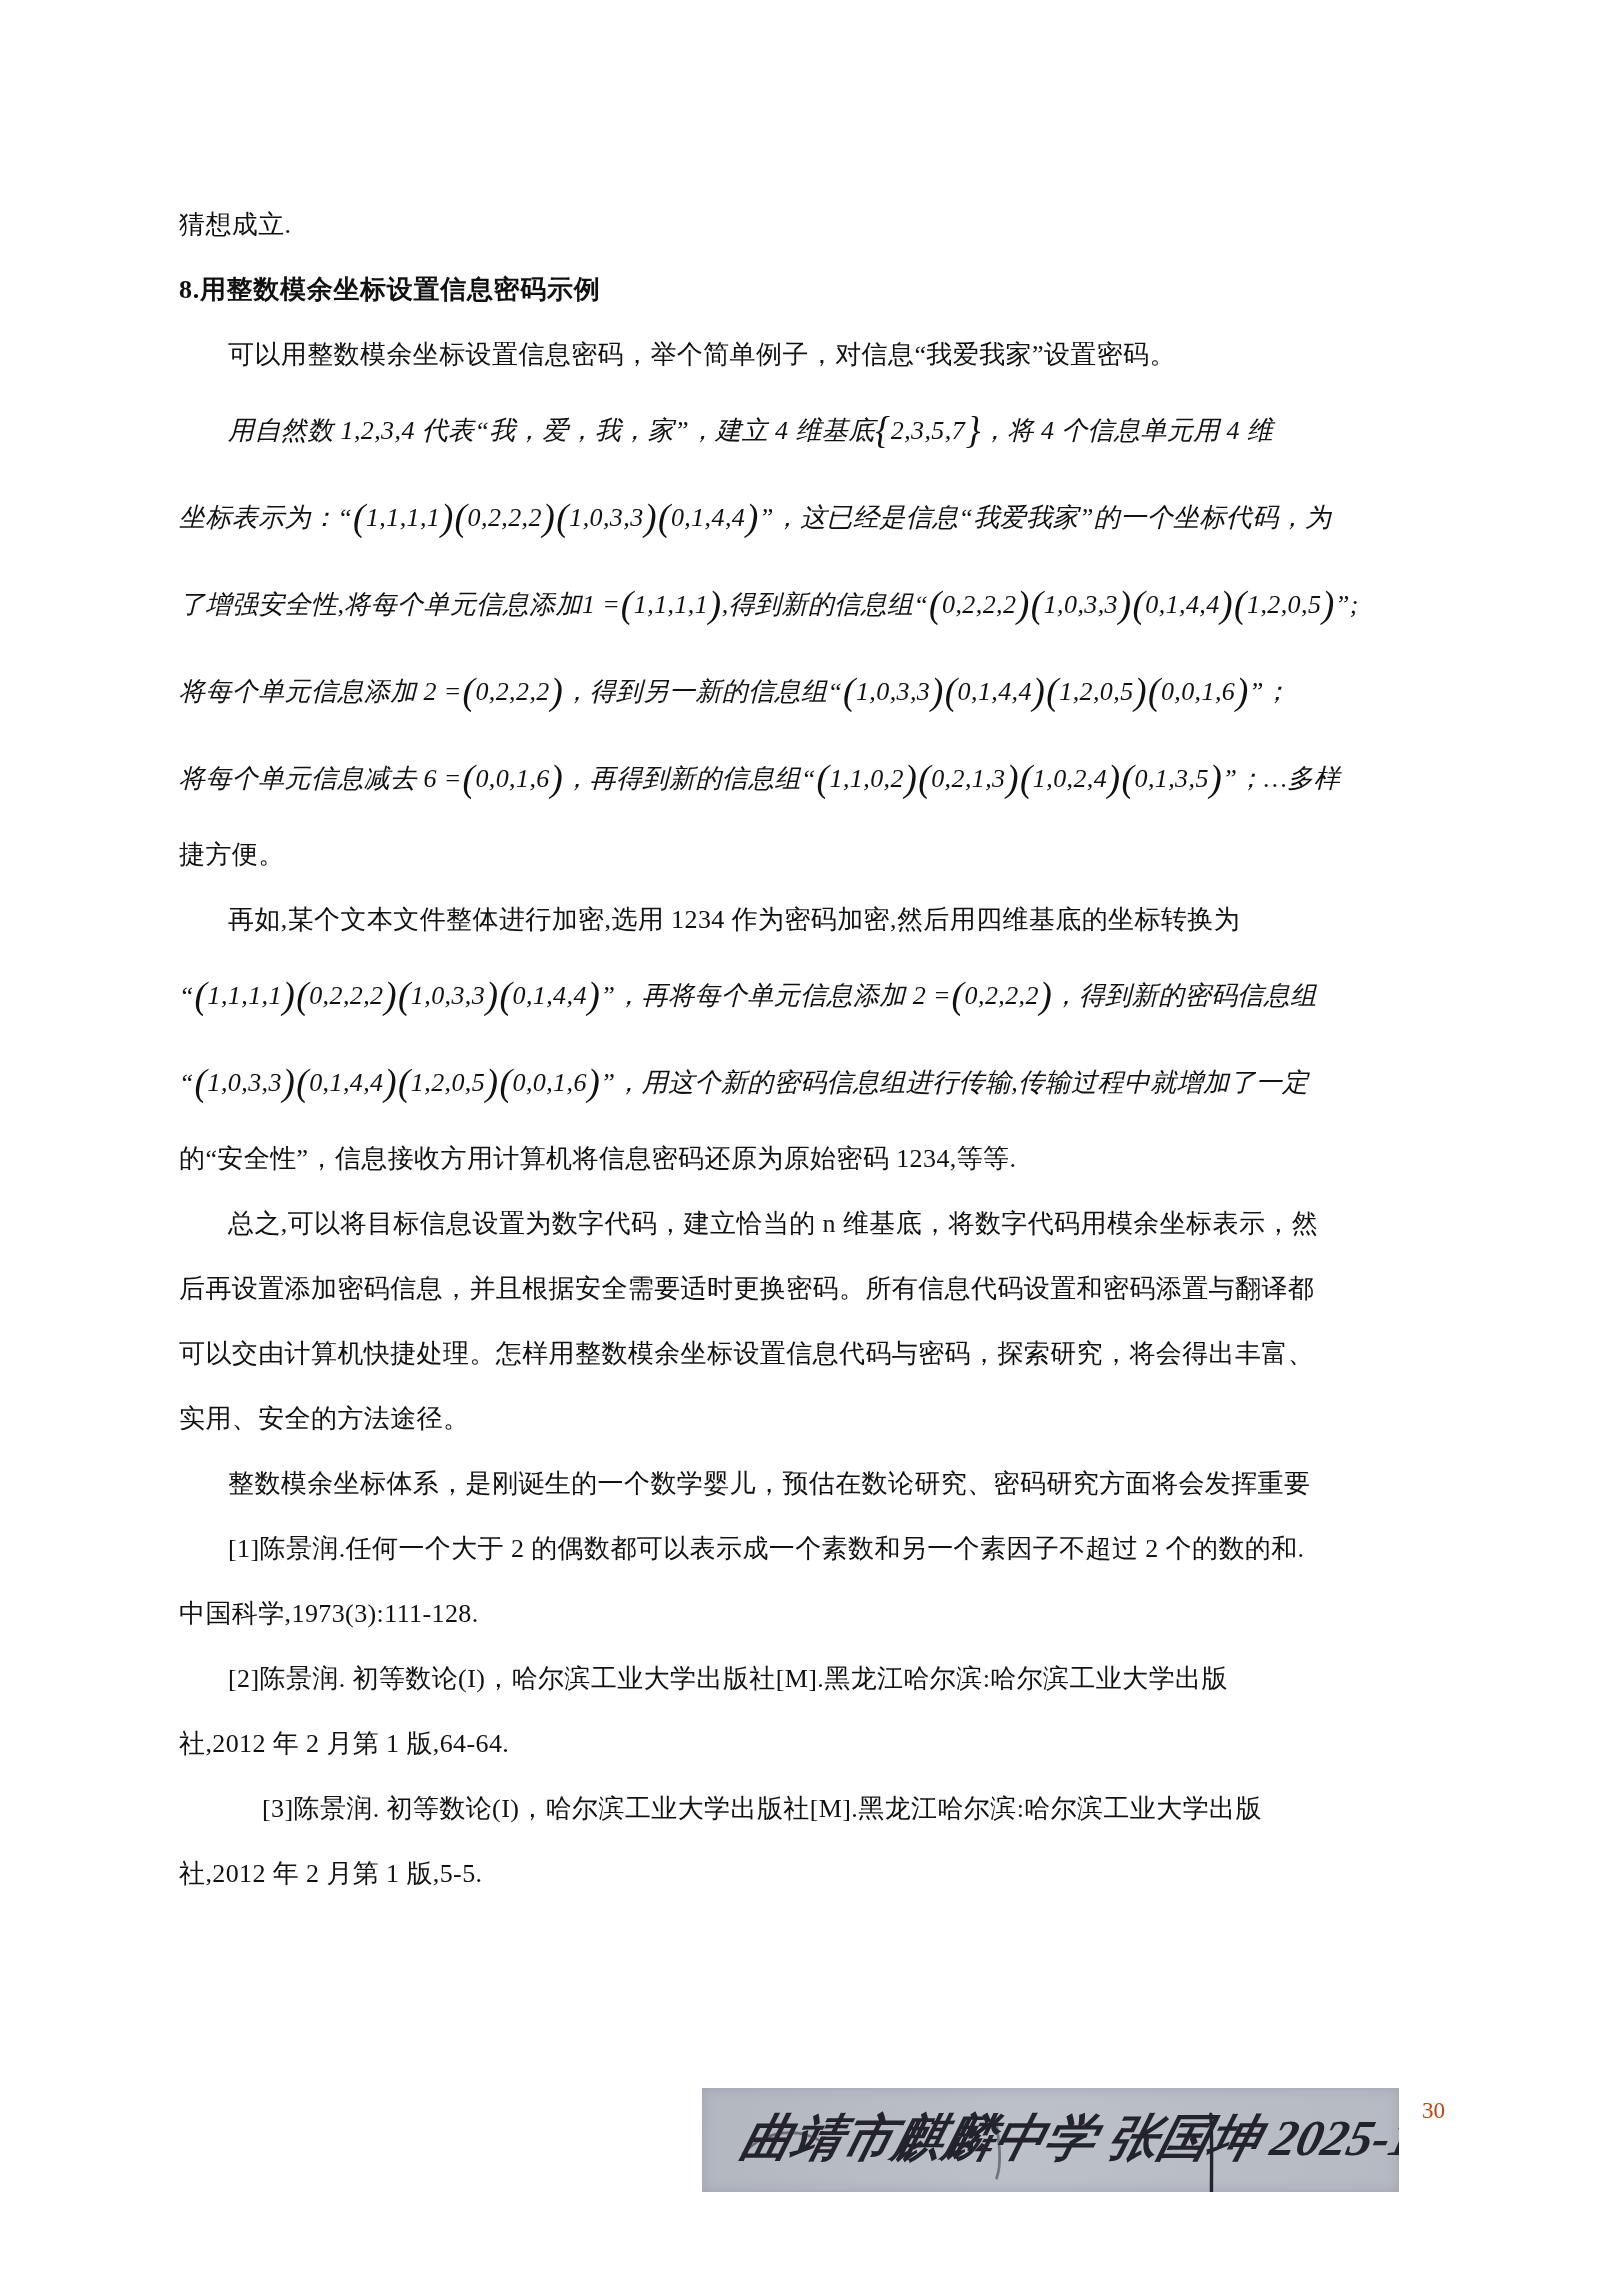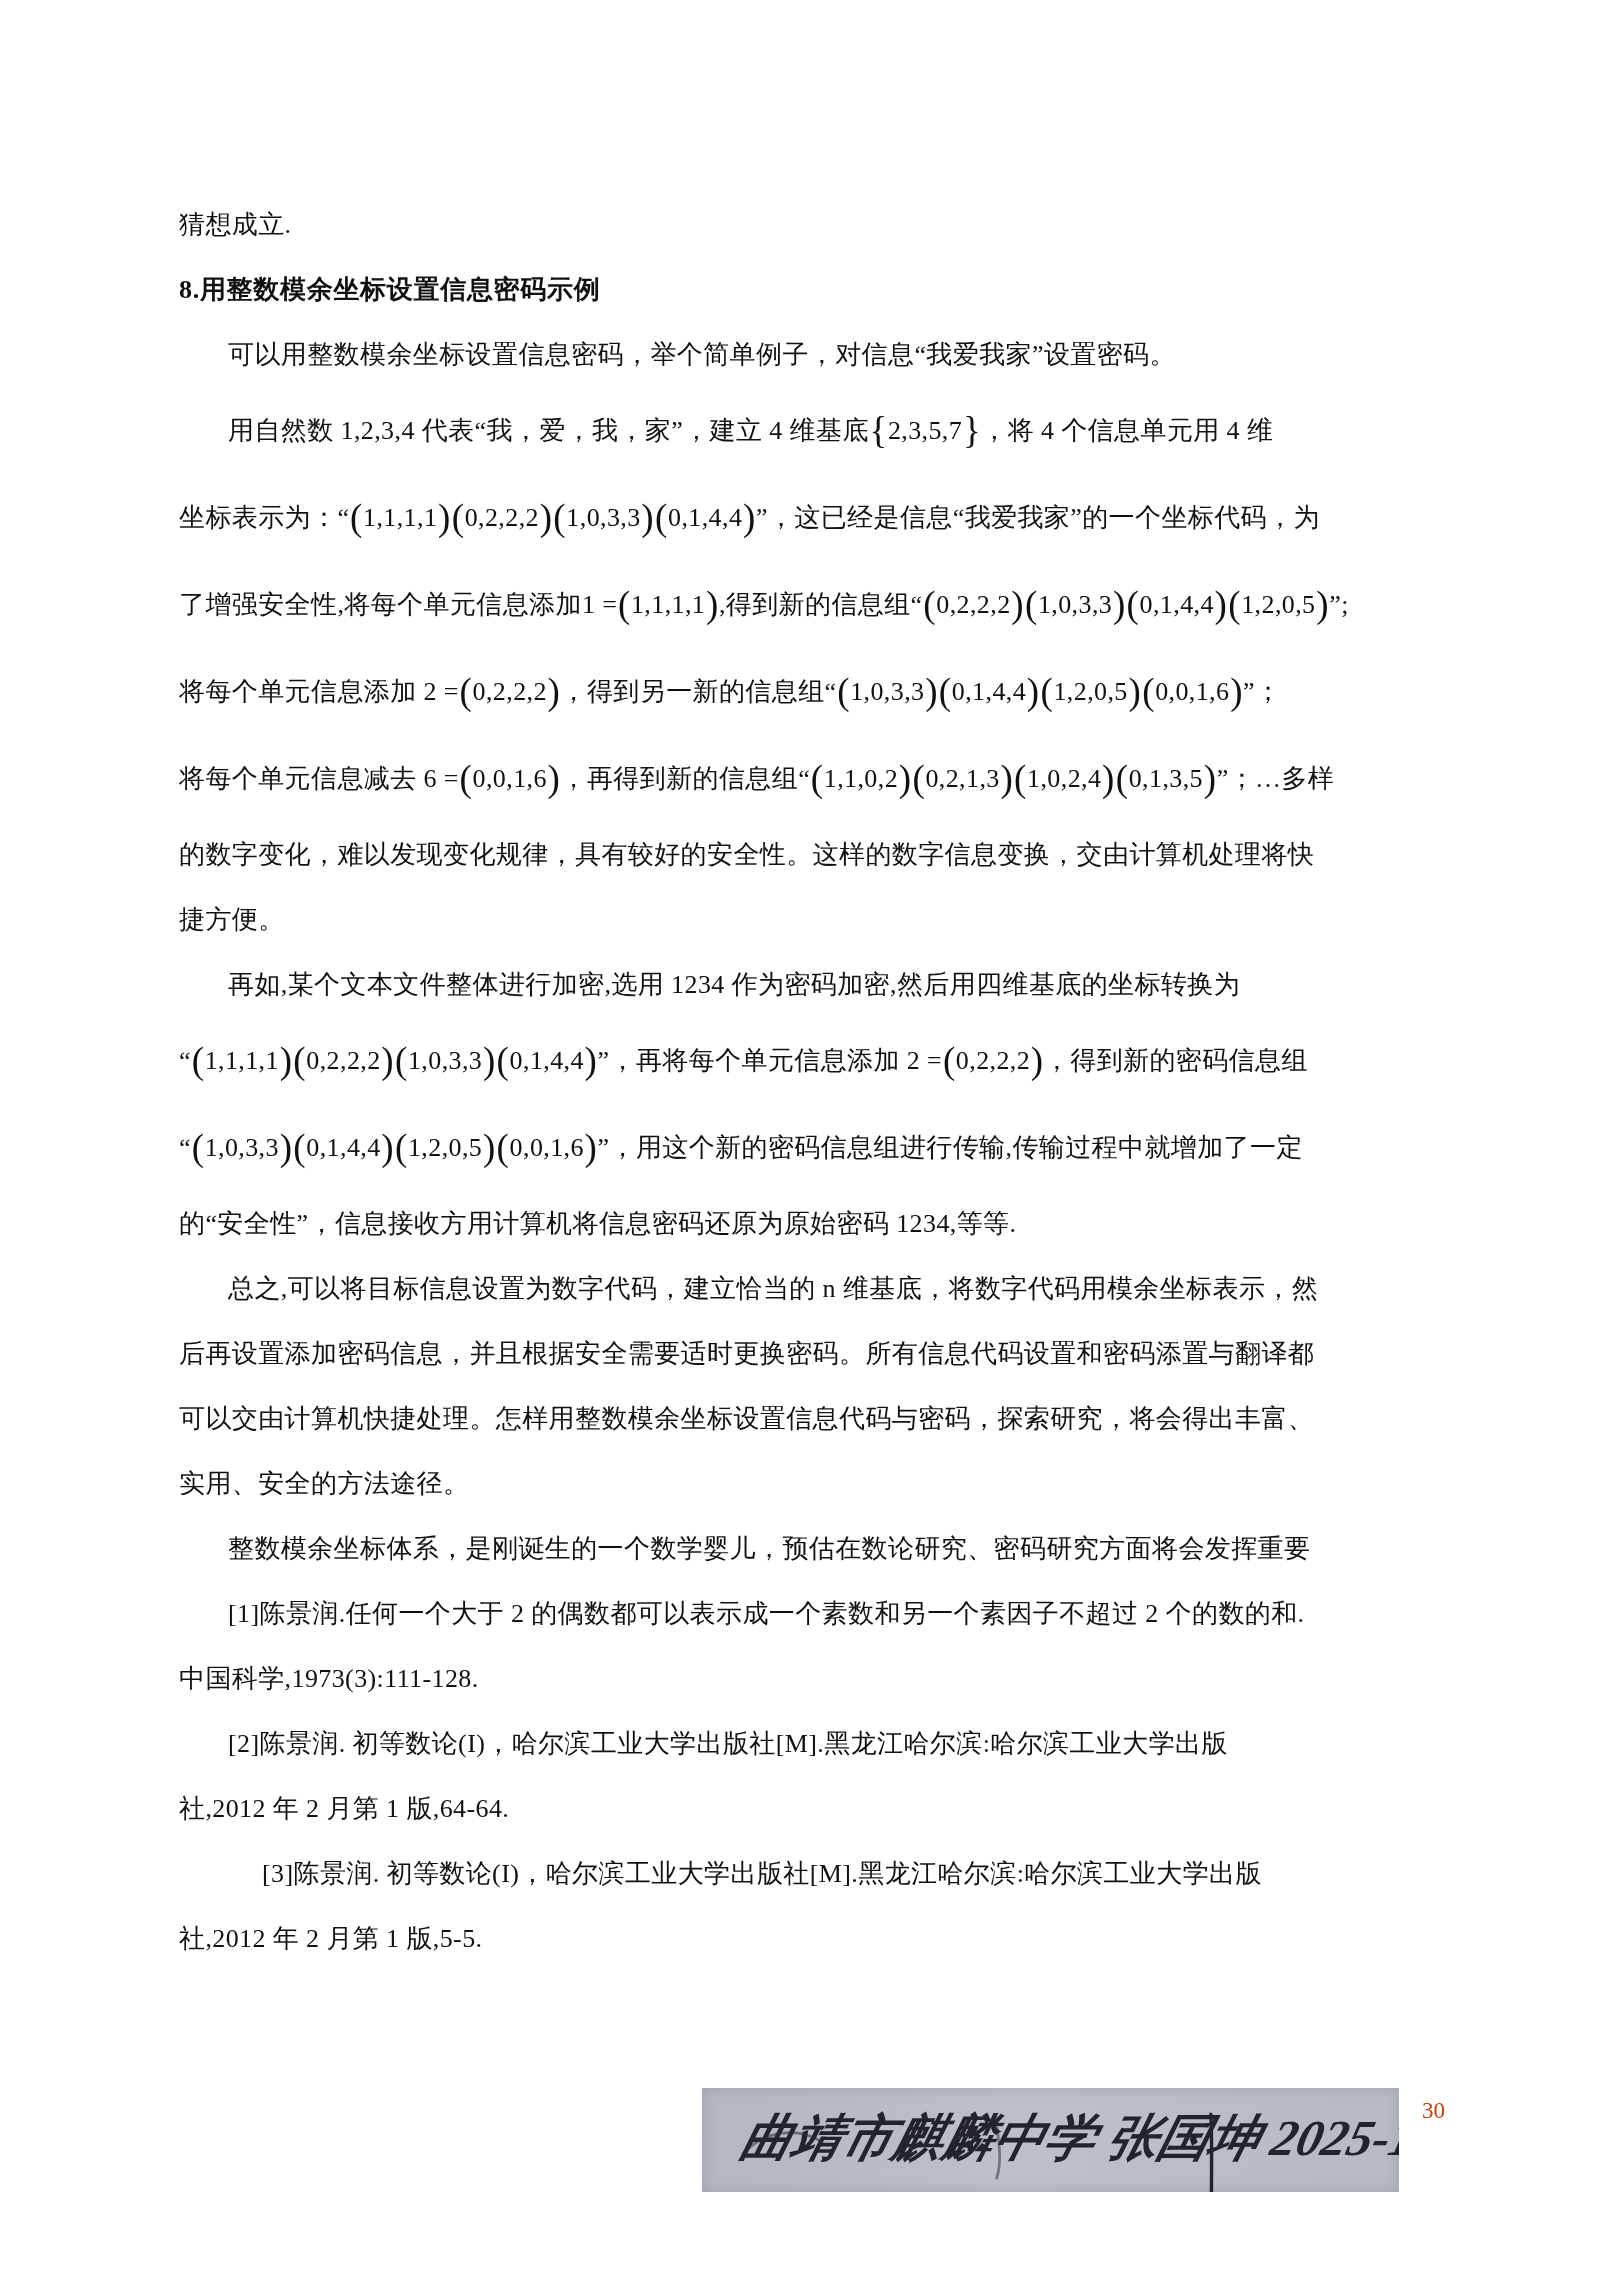--- a/index.html
+++ b/index.html
@@ -17,21 +17,21 @@
     width:1244px;
     font-size:26px;
     letter-spacing:0.4px;
   }
   .line{
     height:65px;
     display:flex;
     align-items:center;
     white-space:nowrap;
   }
-  .line.math{height:87px;}
+  .line.math{height:87px;font-style:italic;}
   .line.heading{font-weight:bold;letter-spacing:0.7px;}
   .ind-none{padding-left:0;}
   .ind-first{padding-left:49px;}
   .ind-large{padding-left:83px;}
   .big{
     font-size:1.42em;
     font-weight:300;
     line-height:0;
     vertical-align:-0.10em;
     letter-spacing:0;
@@ -66,21 +66,20 @@
 
   <div class="doc-lines">
       <div class="line body ind-none">猜想成立.</div>
       <div class="line heading ind-none">8.用整数模余坐标设置信息密码示例</div>
       <div class="line body ind-first">可以用整数模余坐标设置信息密码，举个简单例子，对信息“我爱我家”设置密码。</div>
       <div class="line math ind-first">用自然数 1,2,3,4 代表“我，爱，我，家”，建立 4 维基底<span class="big">{</span>2,3,5,7<span class="big">}</span>，将 4 个信息单元用 4 维</div>
       <div class="line math ind-none">坐标表示为：“<span class="big">(</span>1,1,1,1<span class="big">)</span><span class="big">(</span>0,2,2,2<span class="big">)</span><span class="big">(</span>1,0,3,3<span class="big">)</span><span class="big">(</span>0,1,4,4<span class="big">)</span>”，这已经是信息“我爱我家”的一个坐标代码，为</div>
       <div class="line math ind-none">了增强安全性,将每个单元信息添加1 = <span class="big">(</span>1,1,1,1<span class="big">)</span>,得到新的信息组“<span class="big">(</span>0,2,2,2<span class="big">)</span><span class="big">(</span>1,0,3,3<span class="big">)</span><span class="big">(</span>0,1,4,4<span class="big">)</span> <span class="big">(</span>1,2,0,5<span class="big">)</span>”;</div>
       <div class="line math ind-none">将每个单元信息添加 2 = <span class="big">(</span>0,2,2,2<span class="big">)</span>，得到另一新的信息组“<span class="big">(</span>1,0,3,3<span class="big">)</span><span class="big">(</span>0,1,4,4<span class="big">)</span><span class="big">(</span>1,2,0,5<span class="big">)</span> <span class="big">(</span>0,0,1,6<span class="big">)</span>”；</div>
       <div class="line math ind-none">将每个单元信息减去 6 = <span class="big">(</span>0,0,1,6<span class="big">)</span>，再得到新的信息组“<span class="big">(</span>1,1,0,2<span class="big">)</span><span class="big">(</span>0,2,1,3<span class="big">)</span><span class="big">(</span>1,0,2,4<span class="big">)</span><span class="big">(</span>0,1,3,5<span class="big">)</span>”；…多样</div>
-      <div class="line body ind-none">的数字变化，难以发现变化规律，具有较好的安全性。这样的数字信息变换，交由计算机处理将快</div>
       <div class="line body ind-none">捷方便。</div>
       <div class="line body ind-first">再如,某个文本文件整体进行加密,选用 1234 作为密码加密,然后用四维基底的坐标转换为</div>
       <div class="line math ind-none">“<span class="big">(</span>1,1,1,1<span class="big">)</span><span class="big">(</span>0,2,2,2<span class="big">)</span><span class="big">(</span>1,0,3,3<span class="big">)</span><span class="big">(</span>0,1,4,4<span class="big">)</span>”，再将每个单元信息添加 2 = <span class="big">(</span>0,2,2,2<span class="big">)</span>，得到新的密码信息组</div>
       <div class="line math ind-none">“<span class="big">(</span>1,0,3,3<span class="big">)</span><span class="big">(</span>0,1,4,4<span class="big">)</span><span class="big">(</span>1,2,0,5<span class="big">)</span> <span class="big">(</span>0,0,1,6<span class="big">)</span>”，用这个新的密码信息组进行传输,传输过程中就增加了一定</div>
       <div class="line body ind-none">的“安全性”，信息接收方用计算机将信息密码还原为原始密码 1234,等等.</div>
       <div class="line body ind-first">总之,可以将目标信息设置为数字代码，建立恰当的 n 维基底，将数字代码用模余坐标表示，然</div>
       <div class="line body ind-none">后再设置添加密码信息，并且根据安全需要适时更换密码。所有信息代码设置和密码添置与翻译都</div>
       <div class="line body ind-none">可以交由计算机快捷处理。怎样用整数模余坐标设置信息代码与密码，探索研究，将会得出丰富、</div>
       <div class="line body ind-none">实用、安全的方法途径。</div>
       <div class="line body ind-first">整数模余坐标体系，是刚诞生的一个数学婴儿，预估在数论研究、密码研究方面将会发挥重要</div>

